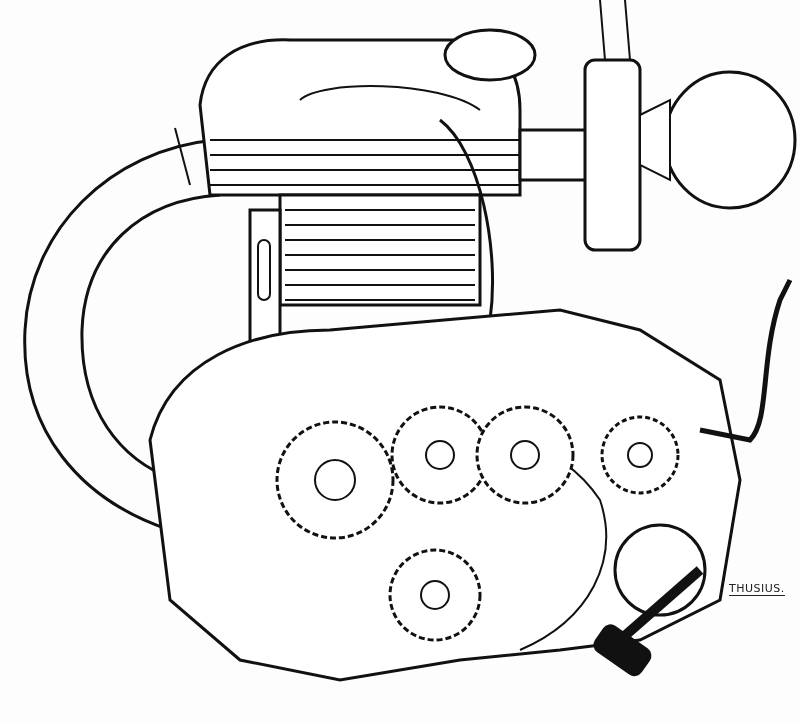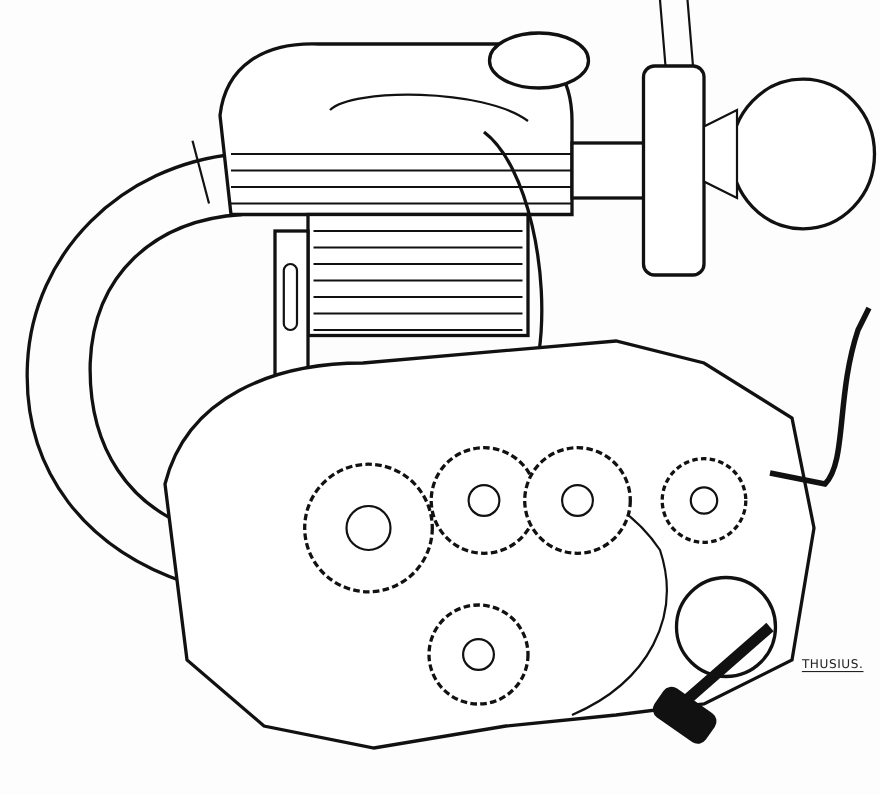--- a/index.html
+++ b/index.html
@@ -1,18 +1,18 @@
 <!DOCTYPE html>
 <html><head>
 <meta charset="utf-8">
 <style>
   html,body{margin:0;padding:0;background:#fdfdfd;}
   #stage{position:relative;width:800px;height:723px;overflow:hidden;background:#fdfdfd;}
   svg{position:absolute;left:0;top:0;}
-  .sig{position:absolute;left:729px;top:598px;font-family:"DejaVu Sans",sans-serif;font-size:11px;color:#222;letter-spacing:0.5px;border-bottom:1px solid #222;line-height:12px;}
+  .sig{position:absolute;left:729px;top:583px;font-family:"DejaVu Sans",sans-serif;font-size:11px;color:#222;letter-spacing:0.5px;border-bottom:1px solid #222;line-height:12px;}
 </style>
 </head>
 <body>
 
 <div id="stage">
 <svg width="800" height="723" viewBox="0 0 800 723" fill="none" stroke="#111" stroke-width="2">
 
   <g>
     <path d="M215,140 C110,150 30,230 25,330 C20,430 80,500 170,530" stroke-width="3"></path>
     <path d="M220,195 C140,200 85,250 82,330 C80,410 120,460 175,480" stroke-width="3"></path>

